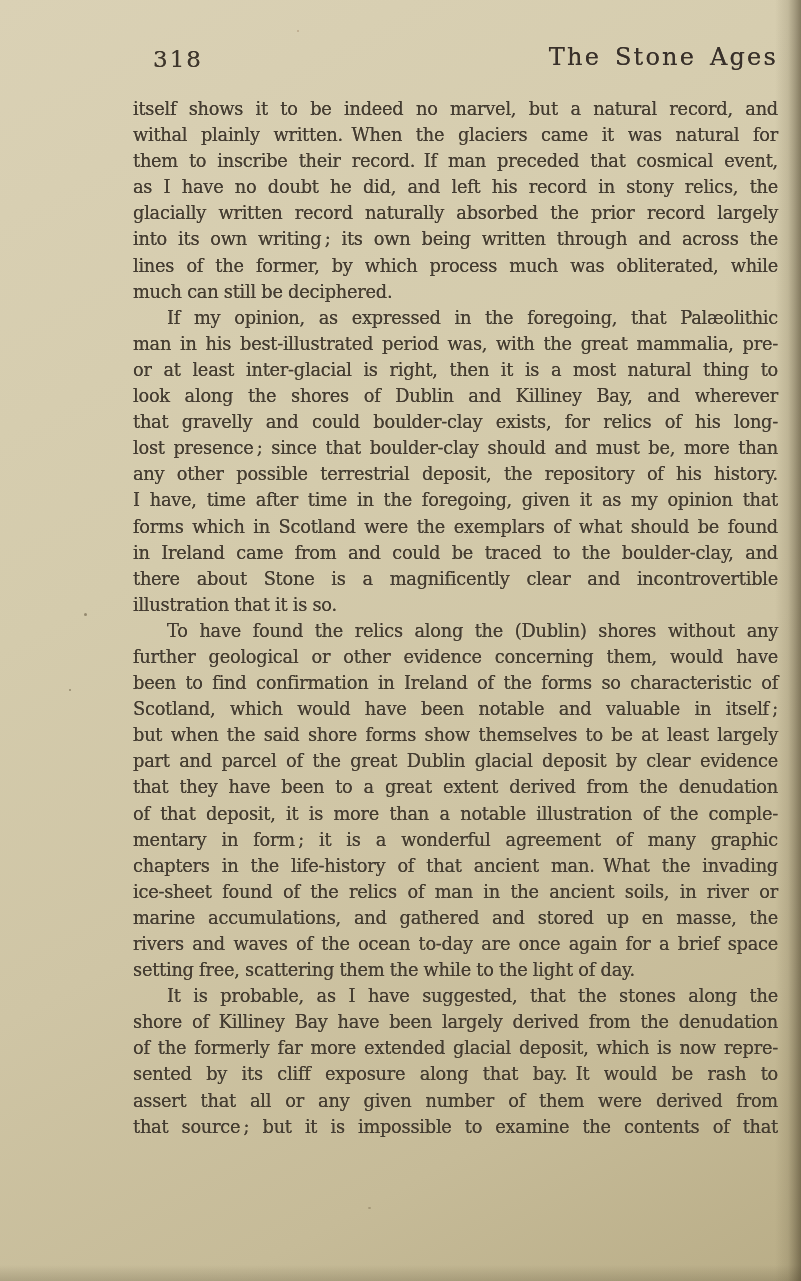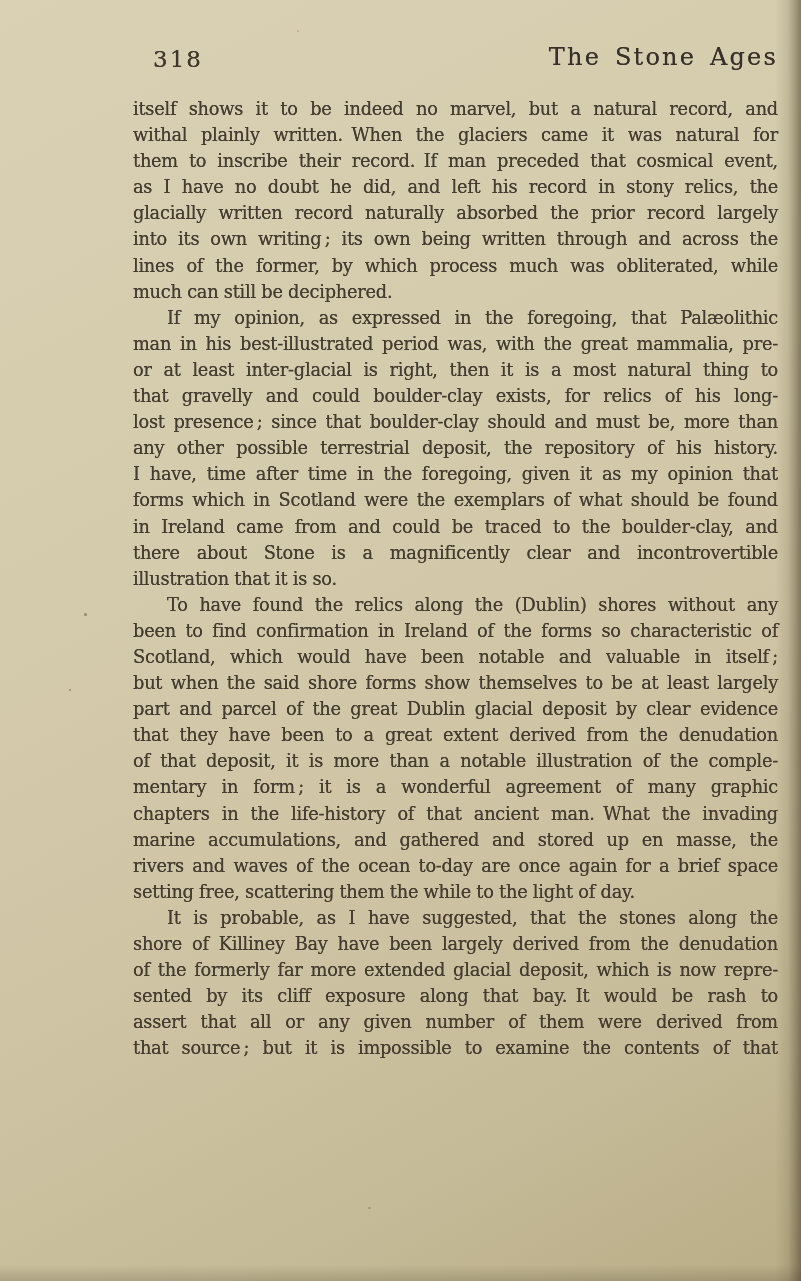--- a/index.html
+++ b/index.html
@@ -107,39 +107,42 @@
         <div class="line"><span>as I have no doubt he did, and left his record in stony relics, the</span></div>
         <div class="line"><span>glacially written record naturally absorbed the prior record largely</span></div>
         <div class="line"><span>into its own writing ; its own being written through and across the</span></div>
         <div class="line"><span>lines of the former, by which process much was obliterated, while</span></div>
         <div class="line lastline"><span>much can still be deciphered.</span></div>
       </div>
       <div class="para">
         <div class="line indent"><span>If my opinion, as expressed in the foregoing, that Palæolithic</span></div>
         <div class="line"><span>man in his best-illustrated period was, with the great mammalia, pre-</span></div>
         <div class="line"><span>or at least inter-glacial is right, then it is a most natural thing to</span></div>
+        <div class="line"><span>look along the shores of Dublin and Killiney Bay, and wherever</span></div>
         <div class="line"><span>that gravelly and could boulder-clay exists, for relics of his long-</span></div>
         <div class="line"><span>lost presence ; since that boulder-clay should and must be, more than</span></div>
         <div class="line"><span>any other possible terrestrial deposit, the repository of his history.</span></div>
         <div class="line"><span>I have, time after time in the foregoing, given it as my opinion that</span></div>
         <div class="line"><span>forms which in Scotland were the exemplars of what should be found</span></div>
         <div class="line"><span>in Ireland came from and could be traced to the boulder-clay, and</span></div>
         <div class="line"><span>there about Stone is a magnificently clear and incontrovertible</span></div>
         <div class="line lastline"><span>illustration that it is so.</span></div>
       </div>
       <div class="para">
         <div class="line indent"><span>To have found the relics along the (Dublin) shores without any</span></div>
+        <div class="line"><span>further geological or other evidence concerning them, would have</span></div>
         <div class="line"><span>been to find confirmation in Ireland of the forms so characteristic of</span></div>
         <div class="line"><span>Scotland, which would have been notable and valuable in itself ;</span></div>
         <div class="line"><span>but when the said shore forms show themselves to be at least largely</span></div>
         <div class="line"><span>part and parcel of the great Dublin glacial deposit by clear evidence</span></div>
         <div class="line"><span>that they have been to a great extent derived from the denudation</span></div>
         <div class="line"><span>of that deposit, it is more than a notable illustration of the comple-</span></div>
         <div class="line"><span>mentary in form ; it is a wonderful agreement of many graphic</span></div>
         <div class="line"><span>chapters in the life-history of that ancient man. What the invading</span></div>
+        <div class="line"><span>ice-sheet found of the relics of man in the ancient soils, in river or</span></div>
         <div class="line"><span>marine accumulations, and gathered and stored up </span><span class="it">en masse</span><span>, the</span></div>
         <div class="line"><span>rivers and waves of the ocean to-day are once again for a brief space</span></div>
         <div class="line lastline"><span>setting free, scattering them the while to the light of day.</span></div>
       </div>
       <div class="para">
         <div class="line indent"><span>It is probable, as I have suggested, that the stones along the</span></div>
         <div class="line"><span>shore of Killiney Bay have been largely derived from the denudation</span></div>
         <div class="line"><span>of the formerly far more extended glacial deposit, which is now repre-</span></div>
         <div class="line"><span>sented by its cliff exposure along that bay. It would be rash to</span></div>
         <div class="line"><span>assert that all or any given number of them were derived from</span></div>

